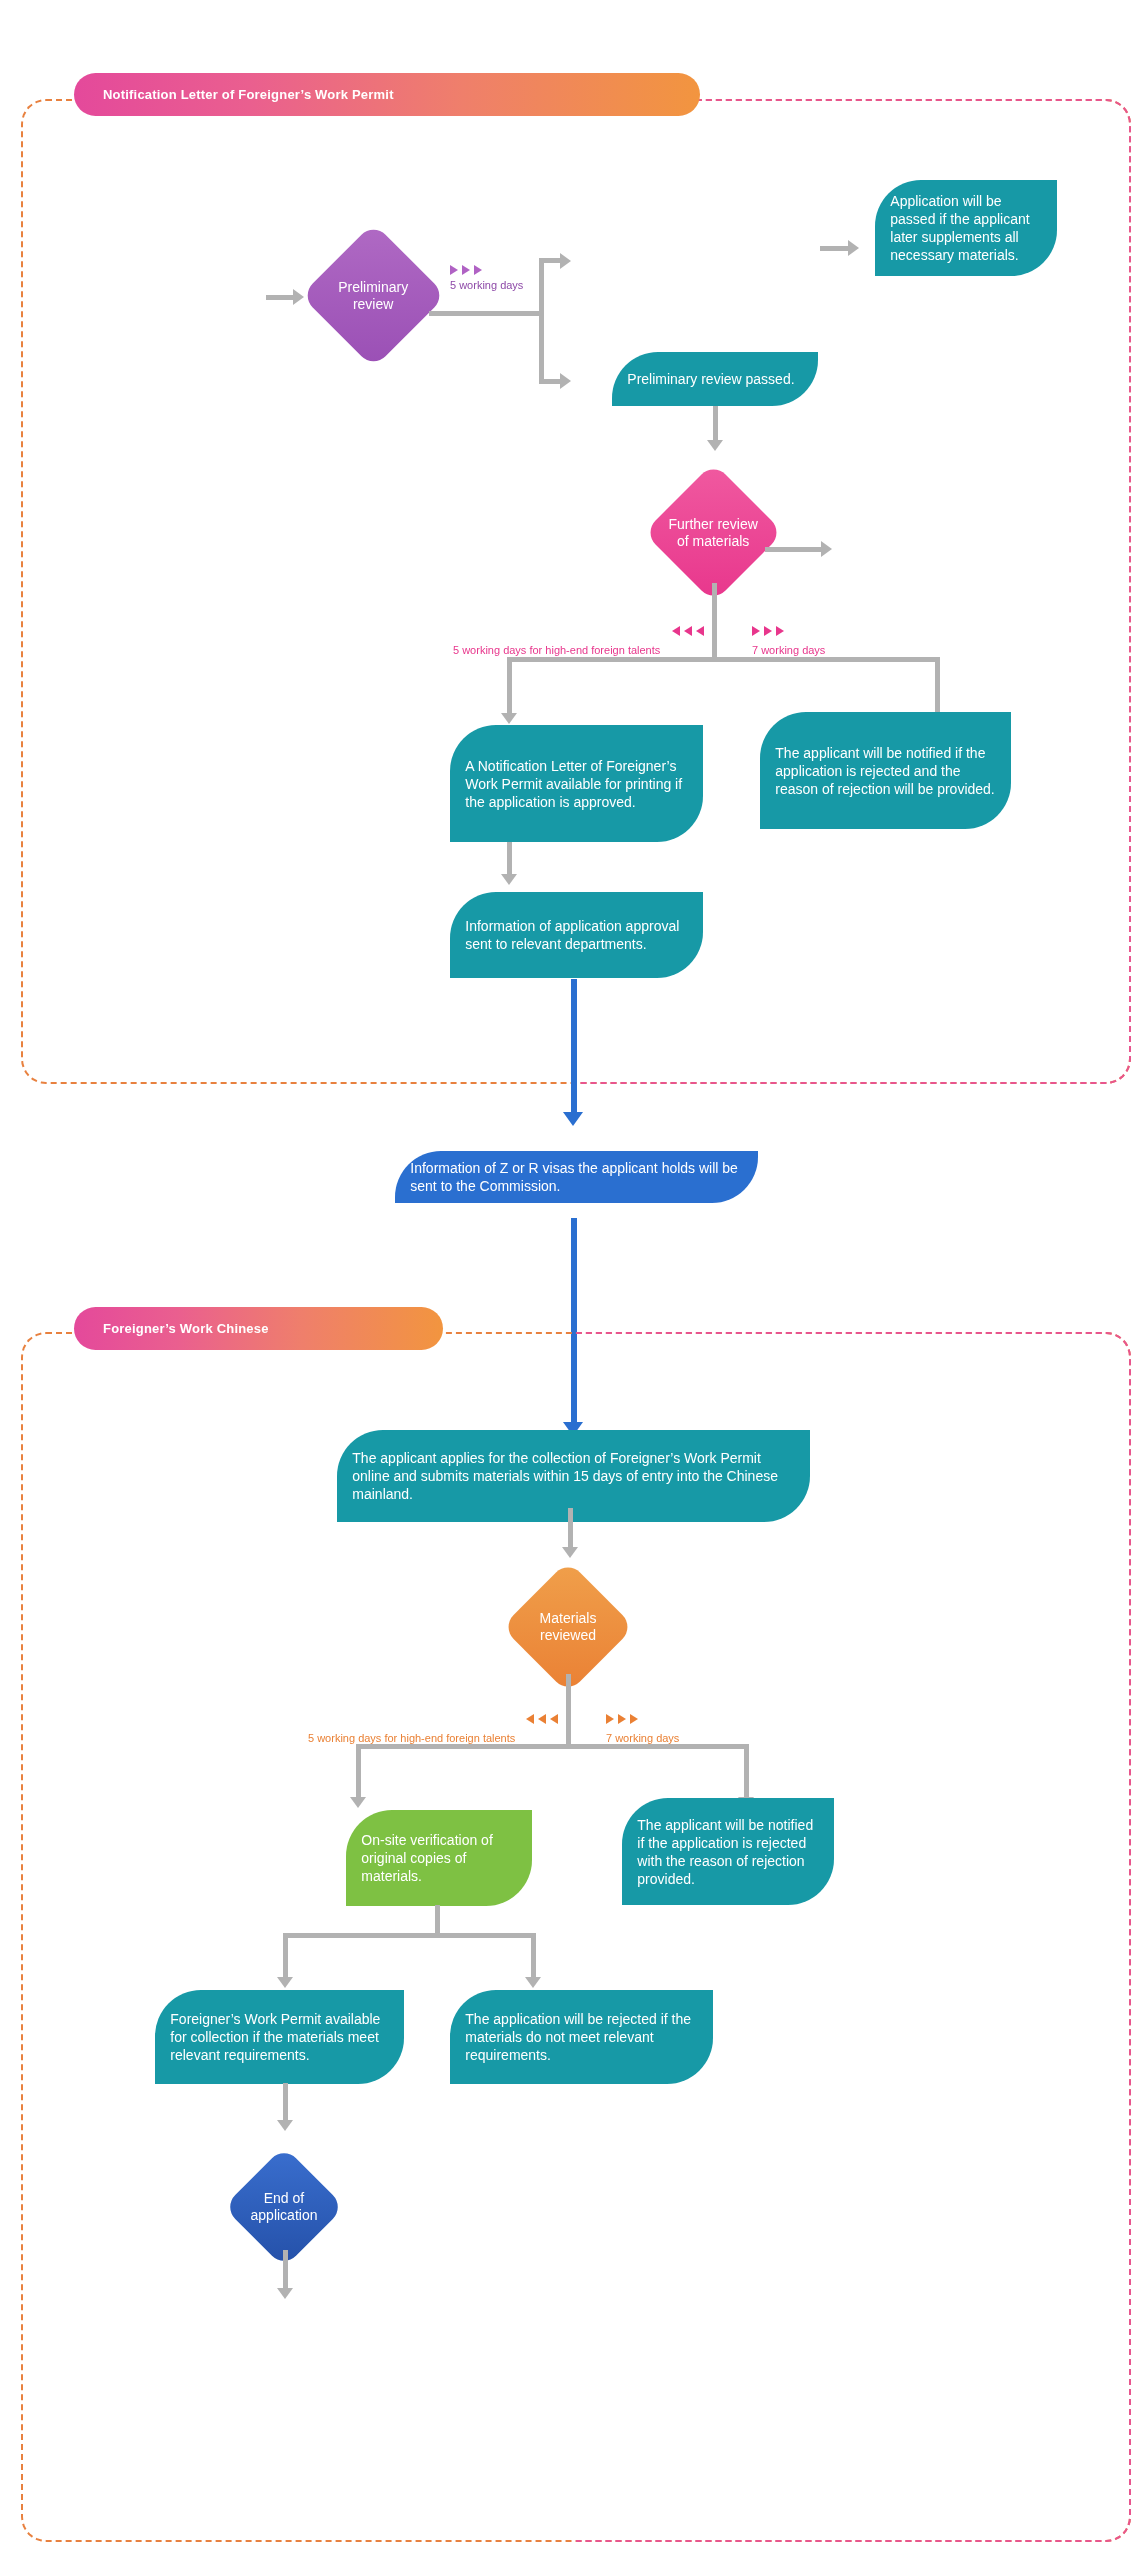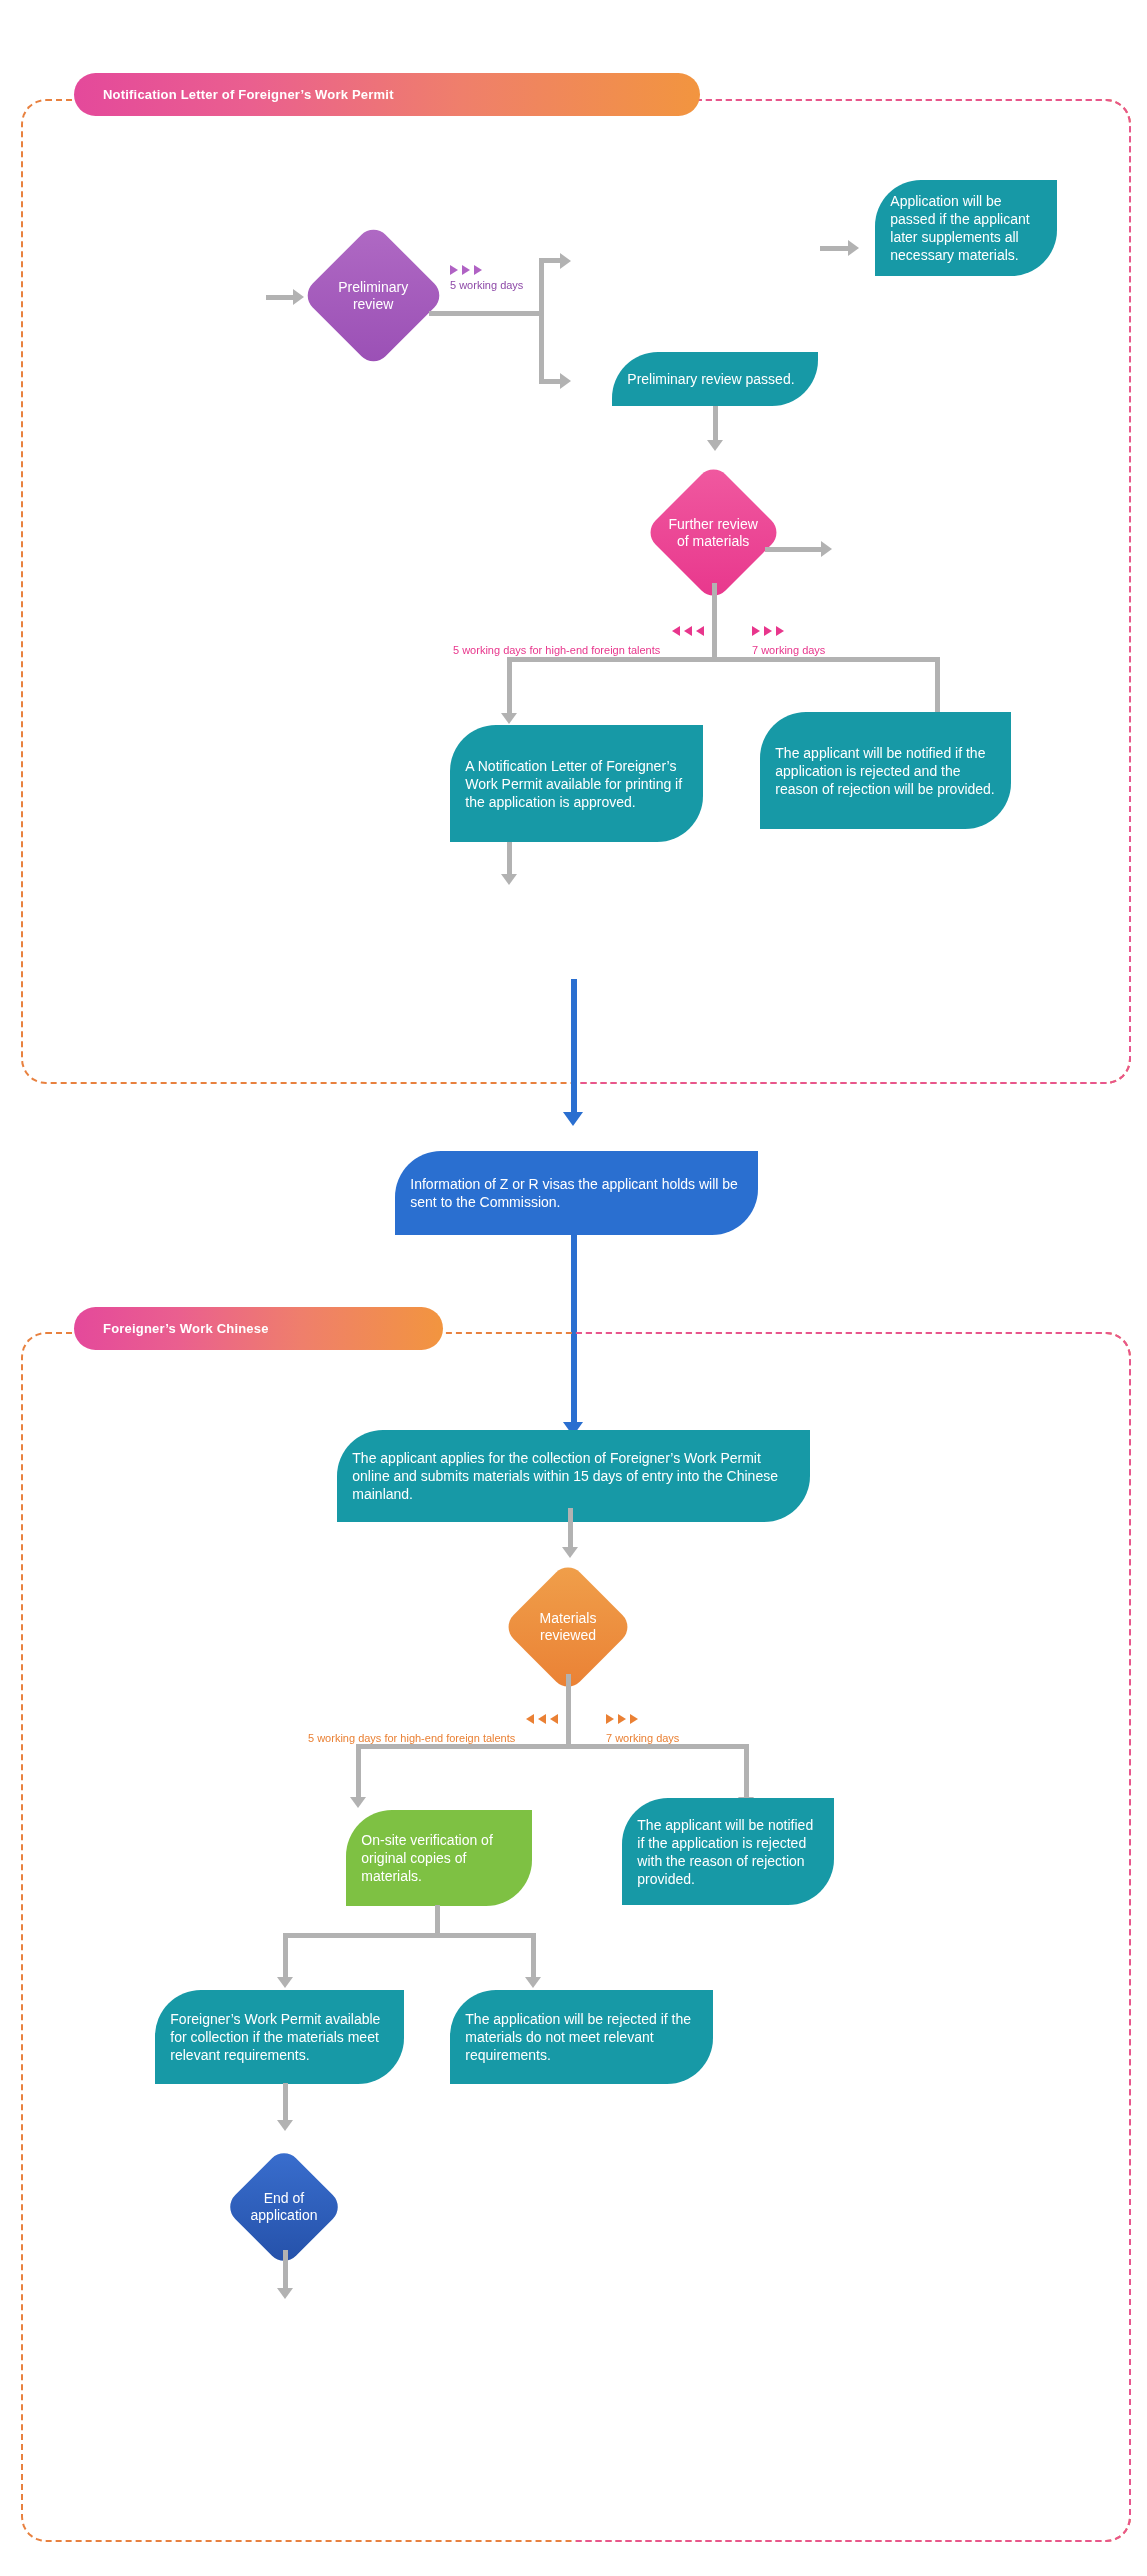--- a/index.html
+++ b/index.html
@@ -196,25 +196,28 @@
     <span>A Notification Letter of Foreigner’s Work Permit available for printing if the application is approved.</span>
   </div>
 
   <div class="node teal r-tl-br" style="left:760px; top:712px; width:251px; height:117px;">
     <span>The applicant will be notified if the application is rejected and the reason of rejection will be provided.</span>
   </div>
 
   <div class="ln v" style="left:507px; top:842px; height:34px;"></div>
   <div class="arrowhead ah-down" style="left:501px; top:874px;"></div>
 
+  <div class="node teal r-tl-br" style="left:450px; top:892px; width:253px; height:86px;">
+    <span>Information of application approval sent to relevant departments.</span>
+  </div>
 
   <div class="ln v blue" style="left:571px; top:979px; height:138px; width:5.7px;"></div>
   <div class="arrowhead ah-down bigblue" style="left:563px; top:1112px;"></div>
 
-  <div class="node blue r-tl-br" style="left:395px; top:1151px; width:363px; height:84px; justify-content:center;">
+  <div class="node blue r-tl-br" style="left:395px; top:1151px; width:363px; height:52px; justify-content:center;">
     <span>Information of Z or R visas the applicant holds will be sent to the Commission.</span>
   </div>
 
   <div class="ln v blue" style="left:571px; top:1218px; height:209px; width:5.7px;"></div>
   <div class="arrowhead ah-down bigblue" style="left:563px; top:1422px;"></div>
 
   <div class="frame frame-bottom"></div>
   <div class="frame-bottom-r">
       <div></div>
     </div>

